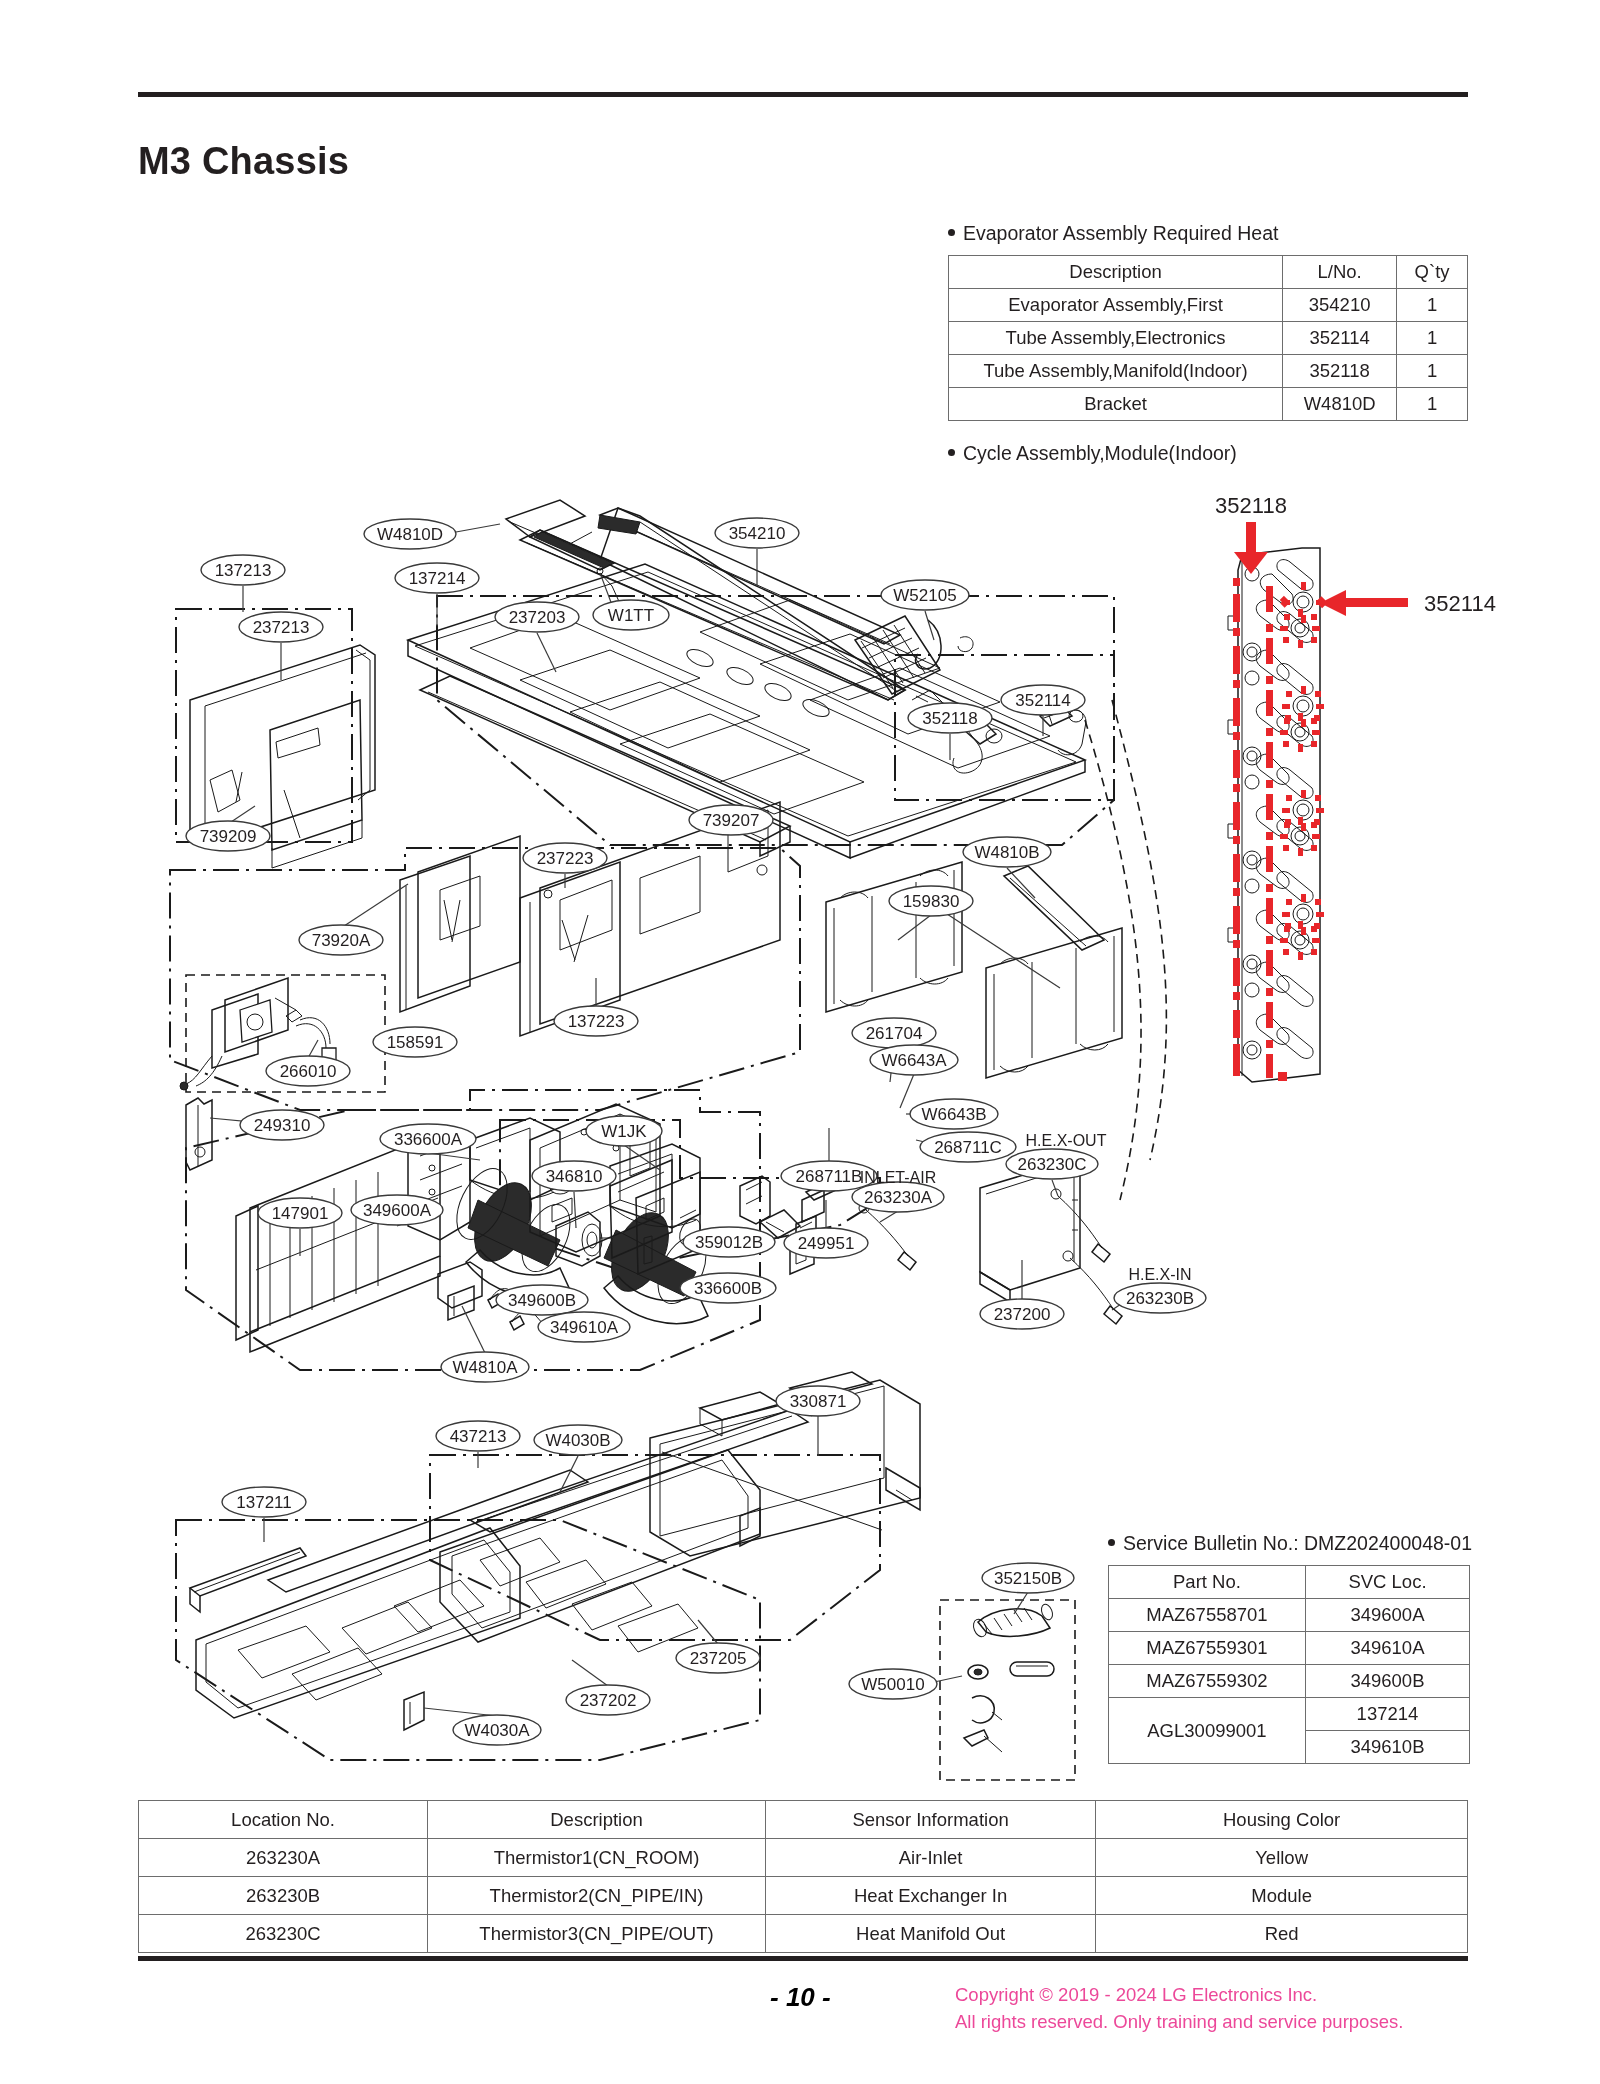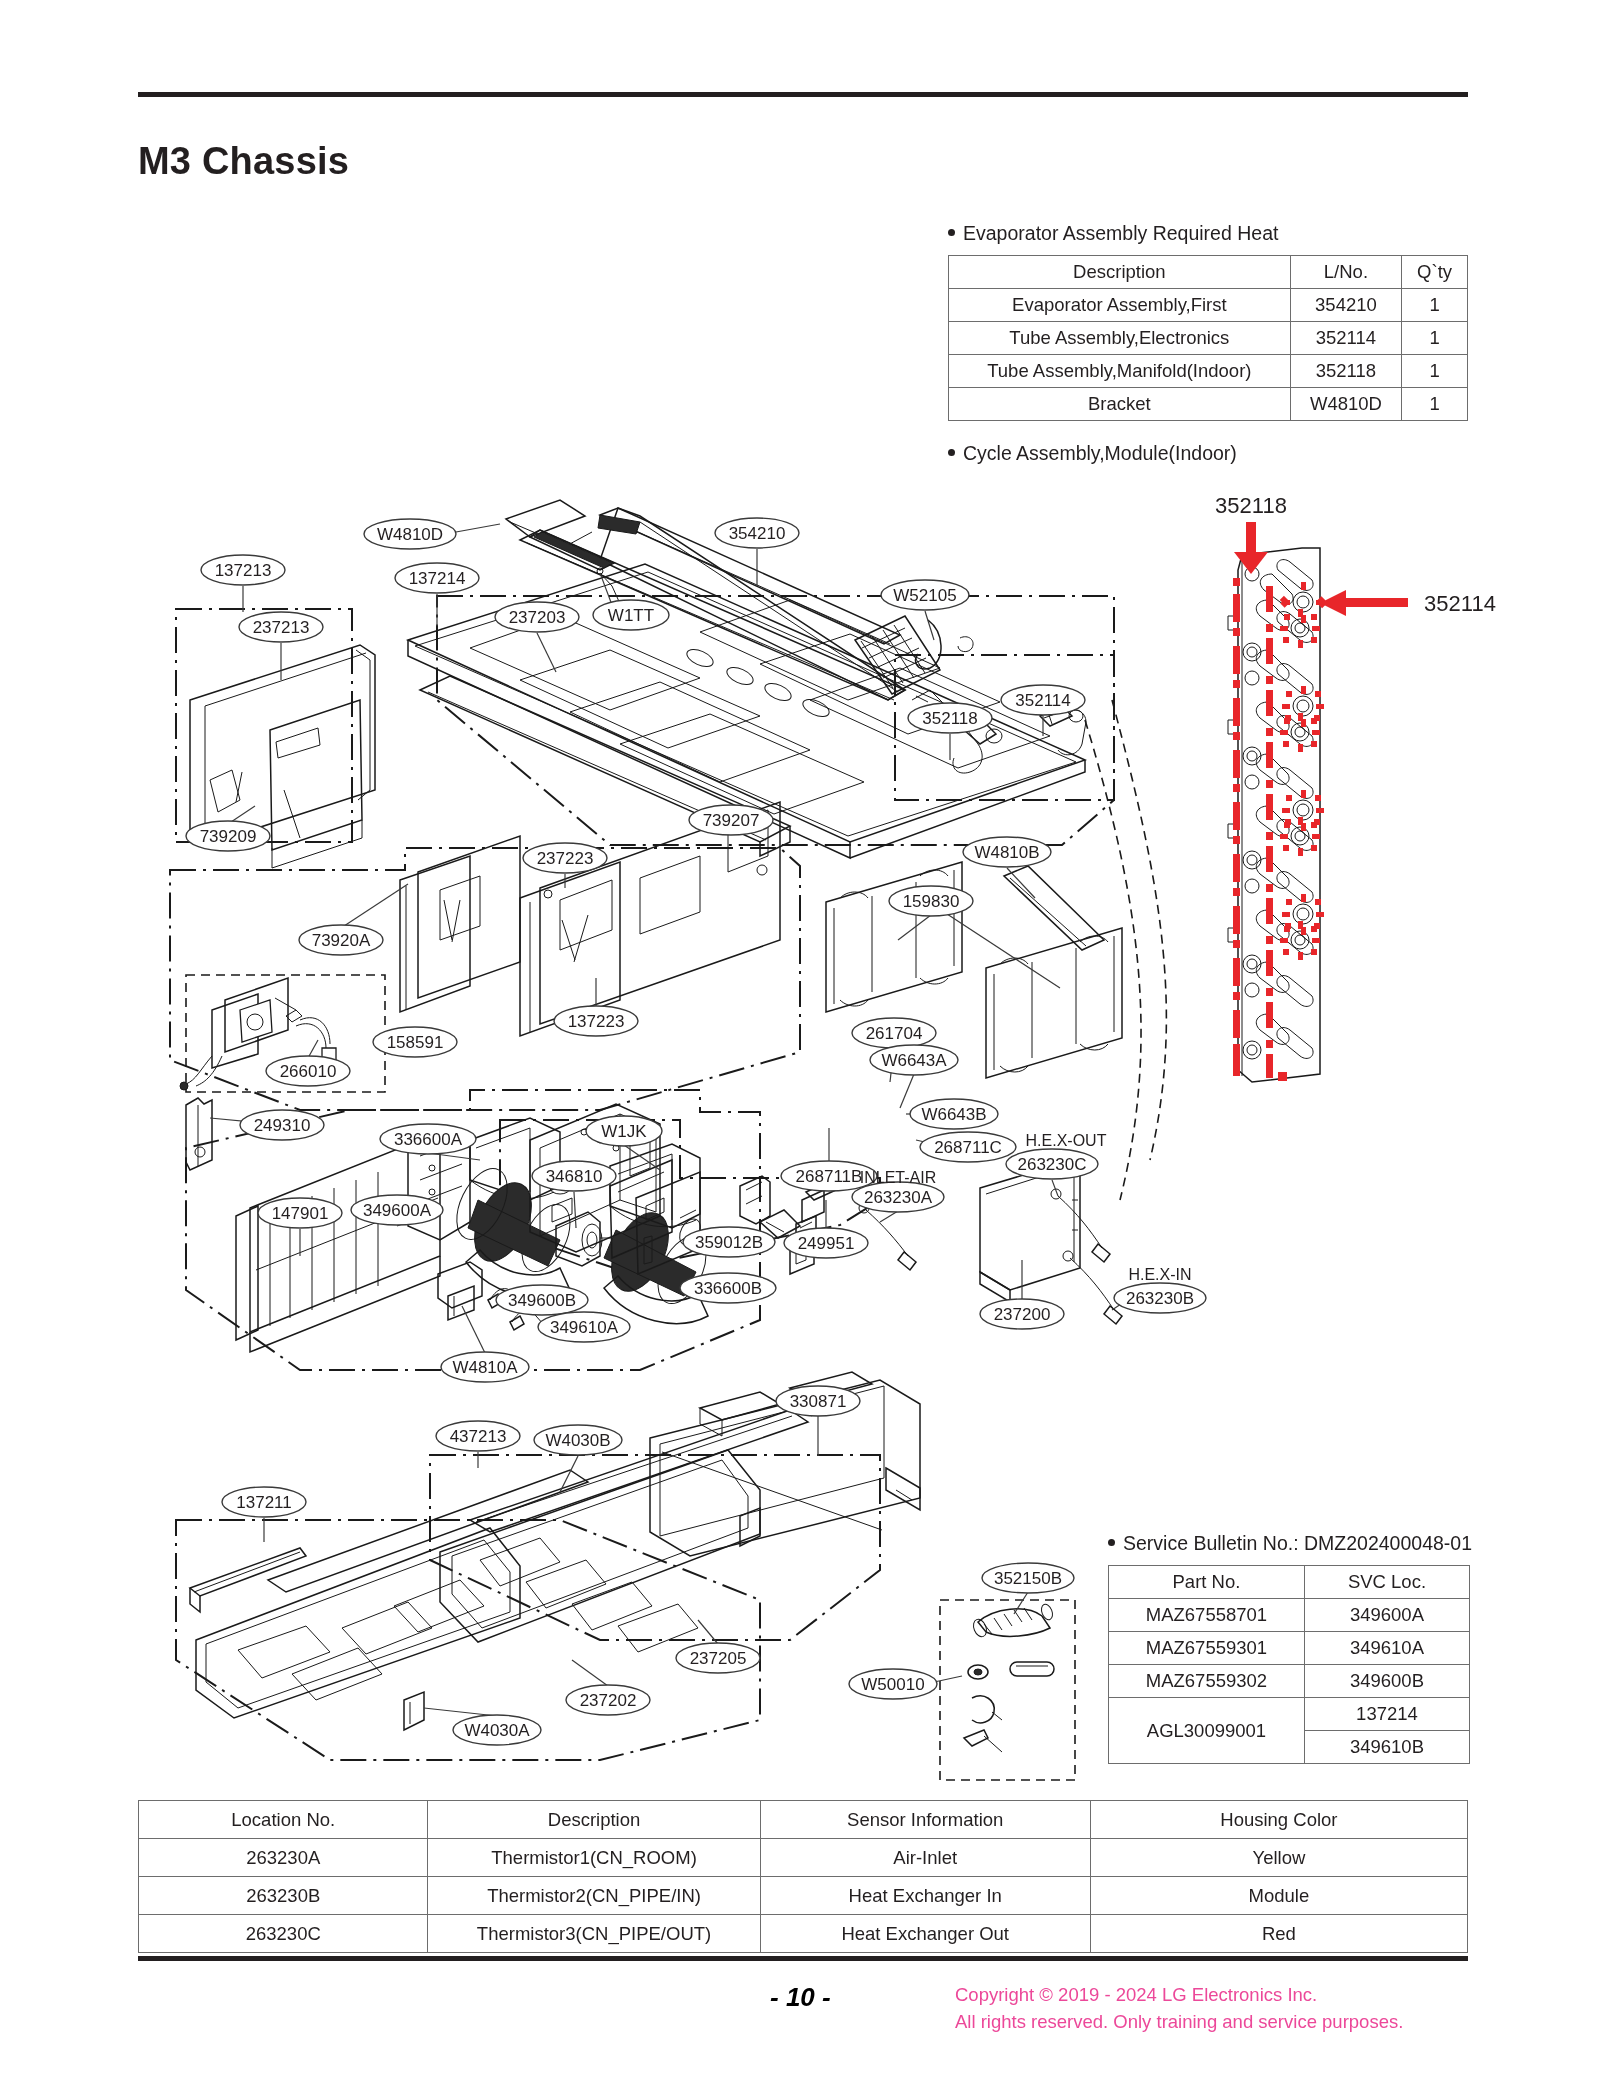--- a/index.html
+++ b/index.html
@@ -69,21 +69,21 @@
     position: absolute;
     border-collapse: collapse;
     font-size: 18.5px;
     color: #231f20;
     background: #fff;
   }
   table.grid th, table.grid td {
     border: 1.6px solid #6d6d6d;
     text-align: center;
     font-weight: normal;
-    padding: 2px 2px;
+    padding: 2px 8px;
     line-height: 1.25;
     white-space: nowrap;
   }
 
   
   #evap-table { left: 948px; top: 255px; width: 520px; }
   #evap-table td, #evap-table th { height: 28px; }
   #evap-table .c-desc { width: 340px; }
   #evap-table .c-lno  { width: 108px; }
   #evap-table .c-qty  { width: 62px; }
@@ -262,21 +262,21 @@
       </tr>
       <tr>
         <td>263230B</td>
         <td>Thermistor2(CN_PIPE/IN)</td>
         <td>Heat Exchanger In</td>
         <td>Module</td>
       </tr>
       <tr>
         <td>263230C</td>
         <td>Thermistor3(CN_PIPE/OUT)</td>
-        <td>Heat Exchanger Out</td>
+        <td>Heat Manifold Out</td>
         <td>Red</td>
       </tr>
     </tbody>
   </table>
 
   <div class="rule-bottom"></div>
   <div class="page-number">- 10 -</div>
   <div class="copyright">
     <div>Copyright © 2019 - 2024 LG Electronics Inc.</div>
     <div>All rights reserved. Only training and service purposes.</div>

